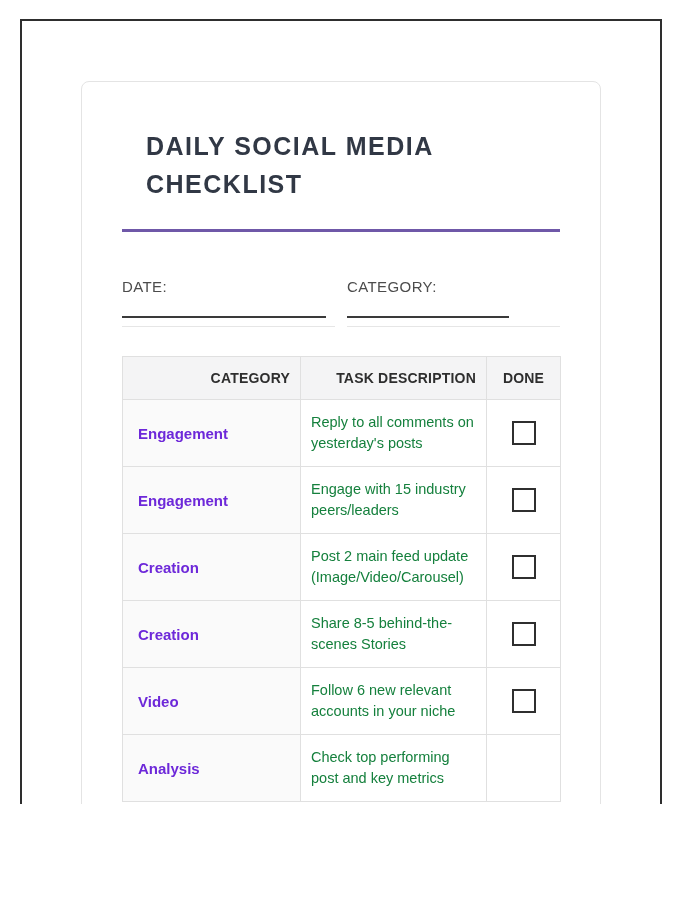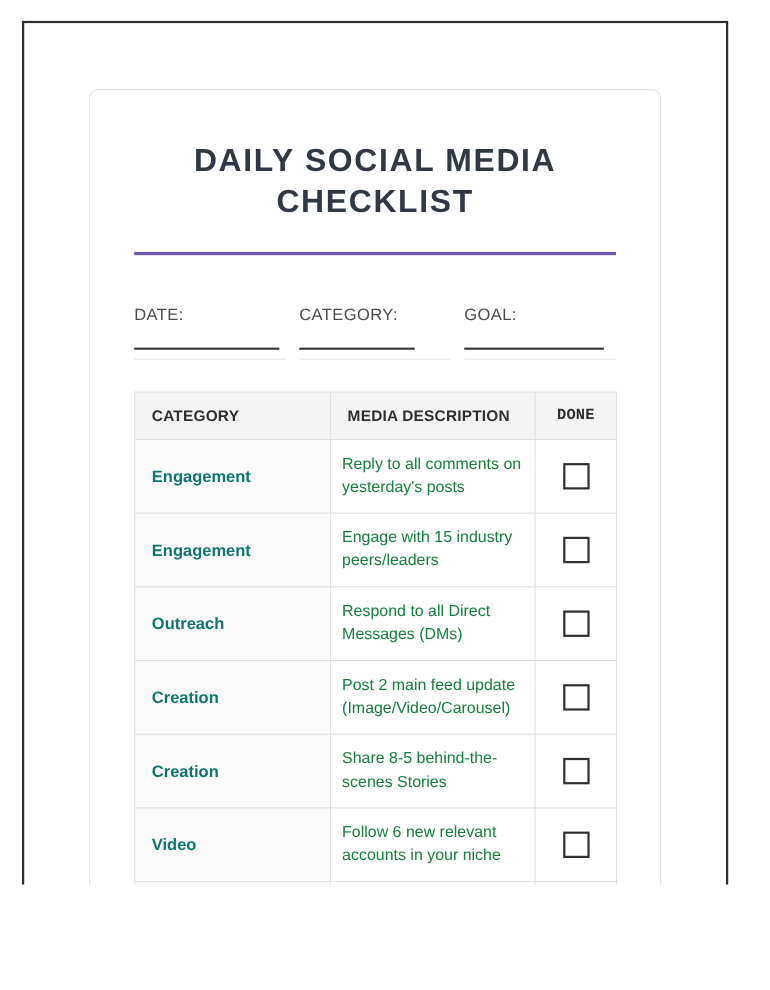--- a/index.html
+++ b/index.html
@@ -37,26 +37,26 @@
     width: 520px;
     min-height: 900px;
     margin: 60px auto 0;
     box-sizing: border-box;
     background: #ffffff;
     border: 1px solid #e4e4e4;
     border-radius: 8px;
     padding: 45px 40px 40px;
   }
   .title {
-    font-size: 29px;
+    font-size: 25px;
     font-weight: bold;
     color: #313845;
     letter-spacing: 1.5px;
     line-height: 38px;
-    text-align: center;
+    text-align: left;
     max-width: 390px;
     margin: 0 auto;
   }
   .divider {
     height: 3px;
     background: #6f58a8;
     margin-top: 26px;
   }
   .fields {
     display: flex;
@@ -94,34 +94,33 @@
   .checklist col.c-task { width: 186px; }
   .checklist col.c-done { width: 74px; }
   .checklist th, .checklist td {
     border: 1px solid #e0e0e0;
   }
   .checklist th {
     background: #f4f4f5;
     font-size: 14px;
     font-weight: bold;
     color: #2e2e2e;
-    text-align: left;
+    text-align: right;
     letter-spacing: 0.2px;
     padding: 13px 10px 13px 15px;
   }
   .checklist th.done-th {
     text-align: center;
     padding: 13px 0;
-    font-family: Liberation Mono, monospace;
   }
   .checklist td.cat {
     background: #fafafa;
     font-size: 15px;
     font-weight: bold;
-    color: #0f766e;
+    color: #6d28d9;
     padding: 22px 10px 22px 15px;
     vertical-align: middle;
   }
   .checklist td.task {
     font-size: 14.5px;
     color: #15803d;
     line-height: 1.45;
     padding: 12px 12px 12px 10px;
     vertical-align: middle;
   }
@@ -159,65 +158,52 @@
     </div>
   </div>
 
   <div class="field">
     <div class="field-label">CATEGORY:</div>
     <div class="blank">
       <span class="ink"></span>
     </div>
   </div>
 
-  <div class="field">
-    <div class="field-label">GOAL:</div>
-    <div class="blank">
-      <span class="ink"></span>
-    </div>
-  </div>
 </div>
 
         <table class="checklist">
           <colgroup>
             <col class="c-cat">
               <col class="c-task">
               <col class="c-done">
           </colgroup>
           <thead>
             <tr>
               <th>CATEGORY</th>
-              <th>MEDIA DESCRIPTION</th>
+              <th>TASK DESCRIPTION</th>
               <th class="done-th">DONE</th>
             </tr>
           </thead>
           <tbody>
   <tr>
     <td class="cat">Engagement</td>
     <td class="task">Reply to all comments on yesterday's posts</td>
     <td class="done">
       <div class="checkbox"></div>
     </td>
   </tr>
 
   <tr>
     <td class="cat">Engagement</td>
     <td class="task">Engage with 15 industry peers/leaders</td>
     <td class="done">
       <div class="checkbox"></div>
     </td>
   </tr>
 
-  <tr>
-    <td class="cat">Outreach</td>
-    <td class="task">Respond to all Direct Messages (DMs)</td>
-    <td class="done">
-      <div class="checkbox"></div>
-    </td>
-  </tr>
 
   <tr>
     <td class="cat">Creation</td>
     <td class="task">Post 2 main feed update (Image/Video/Carousel)</td>
     <td class="done">
       <div class="checkbox"></div>
     </td>
   </tr>
 
   <tr>

